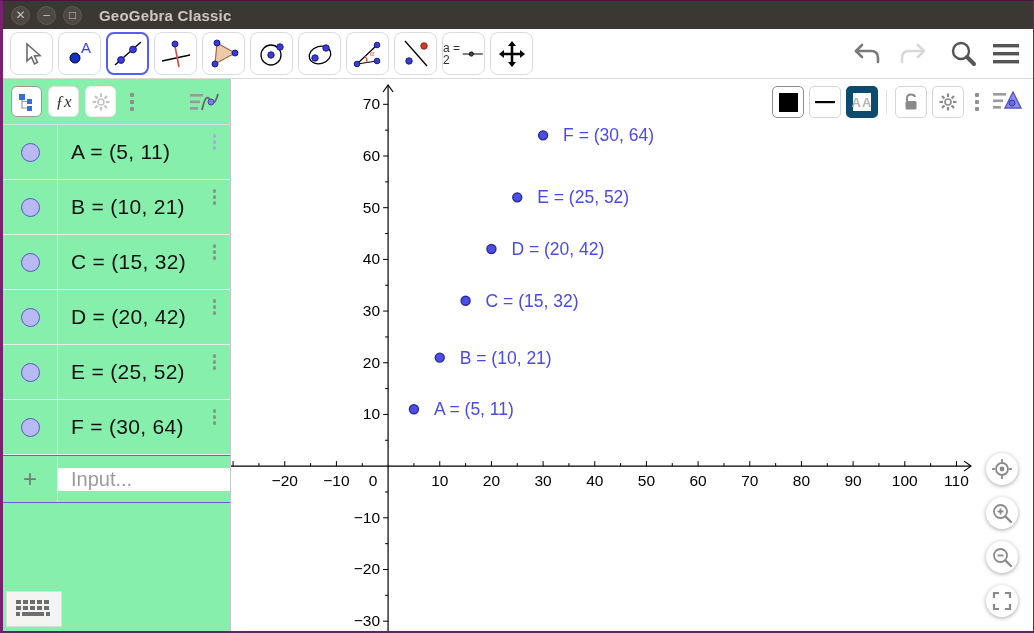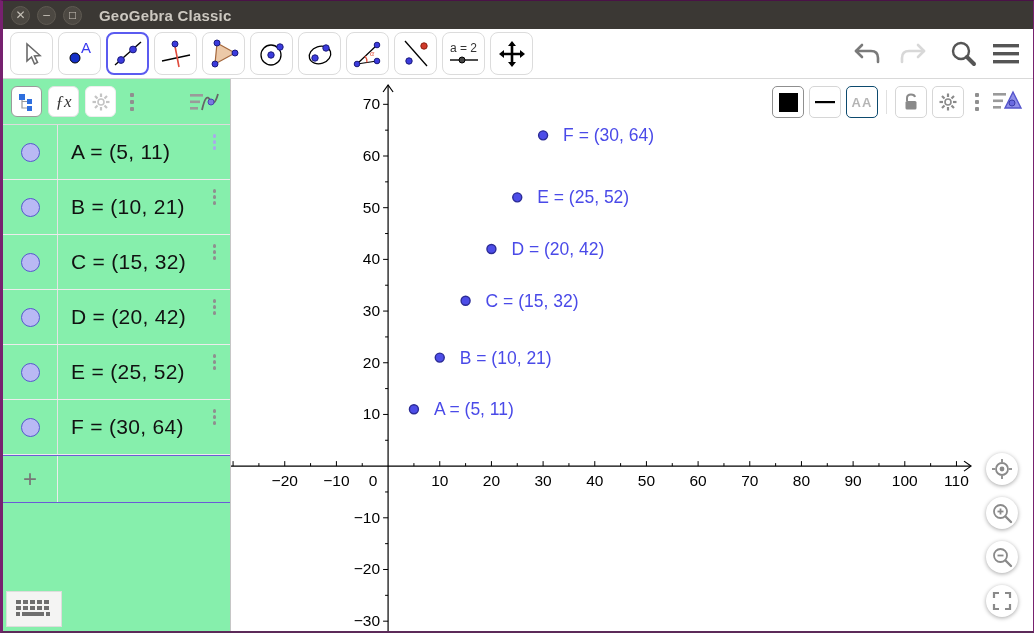--- a/index.html
+++ b/index.html
@@ -15,21 +15,21 @@
   .winbtn { width:19px; height:19px; border-radius:50%; background:#4c4842; border:1px solid #5f5a52;
             margin-right:7px; color:#c6c1b8; font-size:12px; line-height:17px; text-align:center; cursor:default; }
   .winbtn span { display:block; transform:translateY(-0.5px); }
   .title-text { color:#ccc8c0; font-weight:bold; font-size:15px; margin-left:10px; letter-spacing:.2px;text-align:right; }
   
   .toolbar { height:50px; background:#fff; border-bottom:1px solid #d9d9d9; display:flex; align-items:center; padding:0 12px 0 7px; }
   .toolbtn { width:43px; height:43px; border:1px solid #dcdcdc; border-radius:8px; background:#fff;
              display:flex; align-items:center; justify-content:center; margin-right:5px; }
   .toolbtn.selected { border:2px solid #5b5bf0; }
   .tool-actions { margin-left:auto; display:flex; align-items:center; gap:14px; }
-  .slider-icon { display:flex; flex-direction:column; align-items:center; font-size:12px; color:#333; line-height:12px; }
+  .slider-icon { display:flex; flex-direction:row; align-items:center; font-size:12px; color:#333; line-height:12px; }
   
   .main { display:flex; height:552px; }
   .algebra-panel { width:228px; border-right:1px solid #c6c6c6; display:flex; flex-direction:column; position:relative; background:#86efac; }
   .alg-header { height:46px; border-bottom:1px solid #dcdcdc; display:flex; align-items:center; padding:0 10px 0 8px; gap:6px; }
   .hdr-btn { width:31px; height:31px; border:1px solid #e2e2e2; border-radius:6px; background:#fff;
              display:flex; align-items:center; justify-content:center; }
   .hdr-btn.active { border:1px solid #9a9a9a; }
   .fx { font-style:italic; font-family:"Liberation Serif", serif; font-size:17px; color:#333; }
   .kebab { display:flex; flex-direction:column; gap:3px; align-items:center; justify-content:center; }
   .kebab i { width:4px; height:4px; background:#8f8f8f; border-radius:1px; display:block; }
@@ -48,21 +48,21 @@
   .alg-input::placeholder { color:#9b9b9b; }
   .kbd-btn { position:absolute; left:3px; bottom:4px; width:56px; height:36px; background:#f4f4f3;
              border:1px solid #dddddc; display:flex; align-items:center; justify-content:center; }
   
   .graphics-panel { flex:1; position:relative; background:#fff; overflow:hidden; }
   #chart { position:absolute; left:0; top:0; }
   .stylebar { position:absolute; top:7px; right:48px; display:flex; align-items:center; gap:5px; }
   .sb-btn { width:32px; height:32px; border:1px solid #d6d6d6; border-radius:5px; background:#fff;
             display:flex; align-items:center; justify-content:center; }
   .sb-btn.swatch-btn { border-color:#8f8f8f; }
-  .sb-btn.aa { border:1px solid #0c4a6e; color:#b5b5b5; font-size:13px; font-weight:bold; letter-spacing:1px; }
+  .sb-btn.aa { border:7px solid #0c4a6e; color:#b5b5b5; font-size:13px; font-weight:bold; letter-spacing:1px; }
   .sb-sep { width:1px; height:24px; background:#e0e0e0; margin:0 3px; }
   .swatch { width:19px; height:19px; background:#000; }
   .stylebar-toggle { position:absolute; top:9px; right:10px; }
   .float-btn { position:absolute; width:32px; height:32px; border-radius:50%; background:#fff;
                box-shadow:0 1px 4px rgba(0,0,0,.35); display:flex; align-items:center; justify-content:center; }
   svg { display:block; }
 </style>
 </head>
 <body>
 
@@ -293,20 +293,21 @@
             <div class="row-kebab">
               <i></i>
               <i></i>
               <i></i>
             </div>
           </div>
         </div>
 
       <div class="input-row">
         <div class="plus-col">+</div>
+        <input class="alg-input" type="text" placeholder="Input..." style="">
       </div>
 
       <div class="kbd-btn">
         <svg width="40" height="24" viewBox="0 0 40 24">
           <g fill="#6e6e6e">
             <rect x="2" y="3" width="5" height="4"></rect>
               <rect x="9" y="3" width="5" height="4"></rect>
               <rect x="16" y="3" width="5" height="4"></rect>
               <rect x="23" y="3" width="5" height="4"></rect>
               <rect x="30" y="3" width="5" height="4"></rect>

